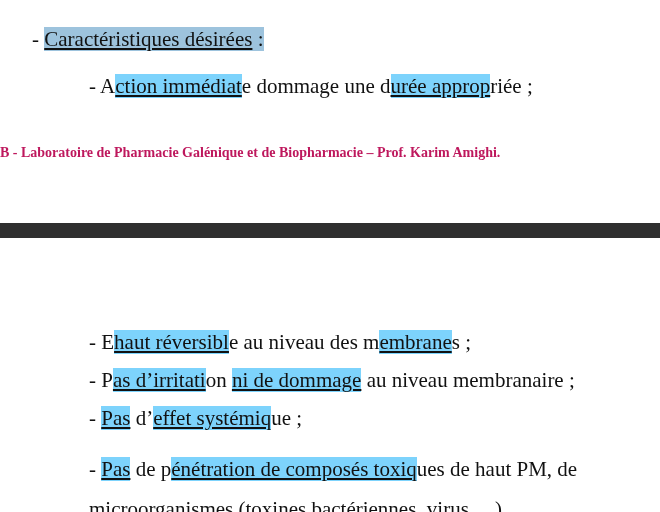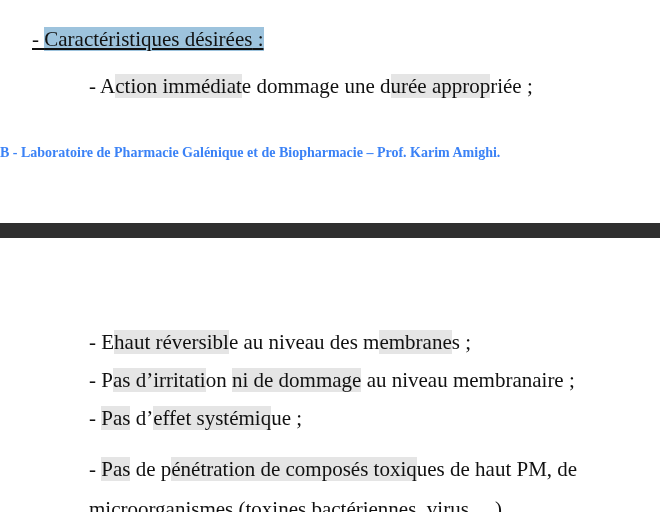--- a/index.html
+++ b/index.html
@@ -2,38 +2,38 @@
 <html><head>
 <meta charset="utf-8">
 <style>
   html, body { margin: 0; padding: 0; }
   body {
     width: 660px; height: 512px; overflow: hidden; background: #ffffff;
     font-family: "Liberation Serif", "DejaVu Serif", serif; color: #111;
     position: relative;
   }
   .line { position: absolute; white-space: nowrap; font-size: 21px; line-height: 26px; }
-  .hl { background: #e5e5e5; }
+  .hl { background: #7dd3fc; text-decoration: underline; }
   .hl-blue { background: #9dc3dd; }
   .ul { text-decoration: underline; text-decoration-thickness: 2px; text-underline-offset: 2px; }
   .footer {
     position: absolute; left: 0; top: 145px; white-space: nowrap;
     font-family: "Liberation Serif", serif; font-weight: bold; font-size: 14px;
-    color: #3b82f6;
+    color: #be185d;
   }
   .divider {
     position: absolute; left: 0; top: 223px; width: 660px; height: 15px;
     background: #2f2f2f;
   }
 </style>
 </head>
 <body>
 
 <div>
-  <div class="line" style="left:32px; top:26px;text-decoration:underline;">
+  <div class="line" style="left:32px; top:26px;">
     <span>- </span><span class="hl-blue"><span class="ul">Caractéristiques désirées</span><span> :</span></span>
   </div>
 
   <div class="line" style="left:89px; top:73px;">
     <span>- A</span><span class="hl">ction immédiat</span><span>e dommage une d</span><span class="hl">urée approp</span><span>riée ;</span>
   </div>
 
   <div class="footer">B - Laboratoire de Pharmacie Galénique et de Biopharmacie – Prof. Karim Amighi.</div>
 </div>
 

